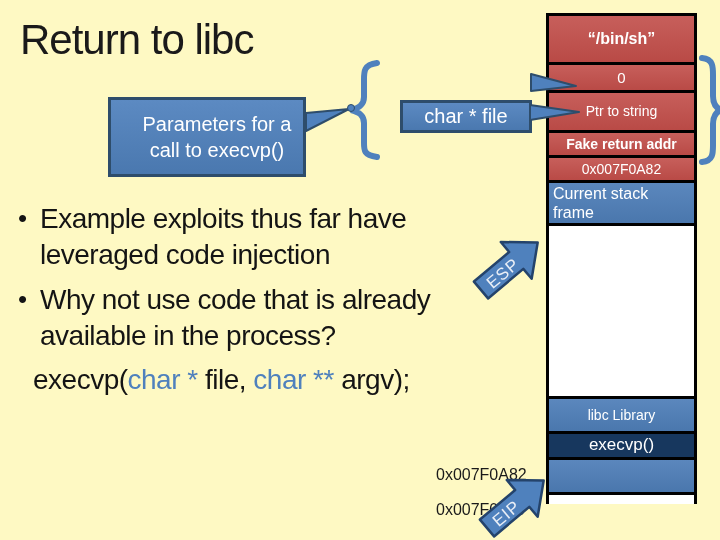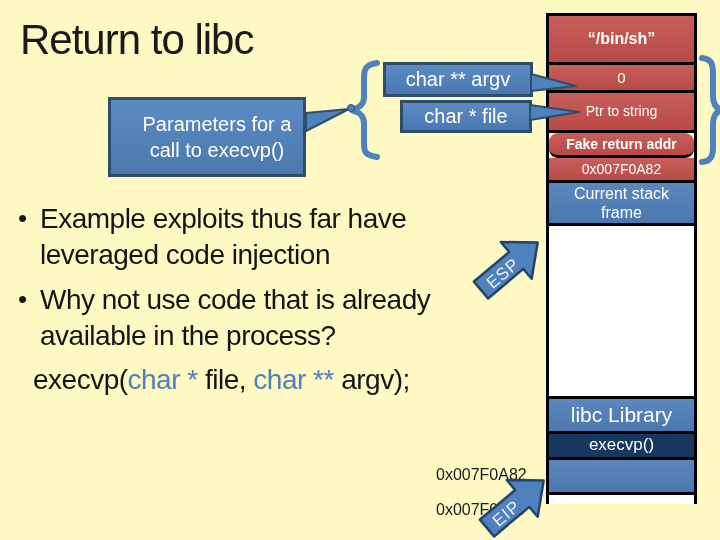--- a/index.html
+++ b/index.html
@@ -18,34 +18,34 @@
       display:flex;align-items:center;justify-content:center;
       background:linear-gradient(#5c8ac2,#4a78af);border:3px solid #2e4d6b;}
   .co-params{left:108px;top:97px;width:198px;height:80px;font-size:20px;line-height:1.3;padding-left:20px;}
   .co-argv{left:383px;top:62px;width:150px;height:35px;font-size:20px;}
   .co-file{left:400px;top:100px;width:132px;height:33px;font-size:20px;}
 
   
   .stack{position:absolute;left:546px;top:13px;width:145px;
          border:3px solid #000;border-bottom:none;}
   .row{box-sizing:border-box;width:100%;border-bottom:3px solid #000;color:#fff;
-       display:flex;align-items:center;justify-content:center;text-align:center;
+       display:flex;align-items:center;justify-content:center;text-align:left;
        line-height:1.2;padding:4px 4px;}
   .r-red{background:linear-gradient(#c75f5b,#b94a46);}
   .r-blue{background:linear-gradient(#5b87bd,#4a77ad);}
   .r-navy{background:#17375E;}
   .r-white{background:#ffffff;}
   .h-binsh{height:49px;font-size:16px;font-weight:700;}
   .h-zero{height:28px;font-size:15px;}
   .h-ptr{height:40px;font-size:14px;font-weight:400;}
-  .h-fake{height:25px;font-size:14px;font-weight:700;border-radius:9px;}
+  .h-fake{height:25px;font-size:14px;font-weight:700;}
   .h-addr{height:25px;font-size:14px;}
   .h-cur{height:43px;font-size:16px;}
   .h-gap{height:173px;}
-  .h-libc{height:35px;font-size:21px;}
+  .h-libc{height:35px;font-size:14px;}
   .h-exec{height:26px;font-size:17px;}
   .h-extra{height:35px;}
   .h-open{height:9px;border-bottom:none;}
 
   .addr-label{position:absolute;font-size:16px;color:#1a1a1a;white-space:nowrap;}
 
   .overlay{position:absolute;left:0;top:0;width:720px;height:540px;pointer-events:none;}
 </style>
 </head>
 <body>
@@ -61,21 +61,20 @@
   <span class="marker" style="left:18px;top:284px">•</span>
   <div class="line" style="left:40px;top:284px">Why not use code that is already</div>
   <div class="line" style="left:40px;top:320px">available in the process?</div>
 
   <div class="line" style="left:33px;top:364px"><span>execvp(</span><span class="code-blue">char *</span><span> file, </span><span class="code-blue">char **</span><span> argv);</span></div>
 
   <div class="addr-label" style="left:436px;top:466px">0x007F0A82</div>
   <div class="addr-label" style="left:436px;top:501px">0x007F0000</div>
 
   <div class="co co-params">Parameters for a call to execvp()</div>
-  <div class="co co-argv">char ** argv</div>
   <div class="co co-file">char * file</div>
 
   <div class="stack">
     <div class="row r-red  h-binsh">“/bin/sh”</div>
     <div class="row r-red  h-zero">0</div>
     <div class="row r-red  h-ptr">Ptr to string</div>
     <div class="row r-red  h-fake">Fake return addr</div>
     <div class="row r-red  h-addr">0x007F0A82</div>
     <div class="row r-blue h-cur">Current stack frame</div>
     <div class="row r-white h-gap"></div>

